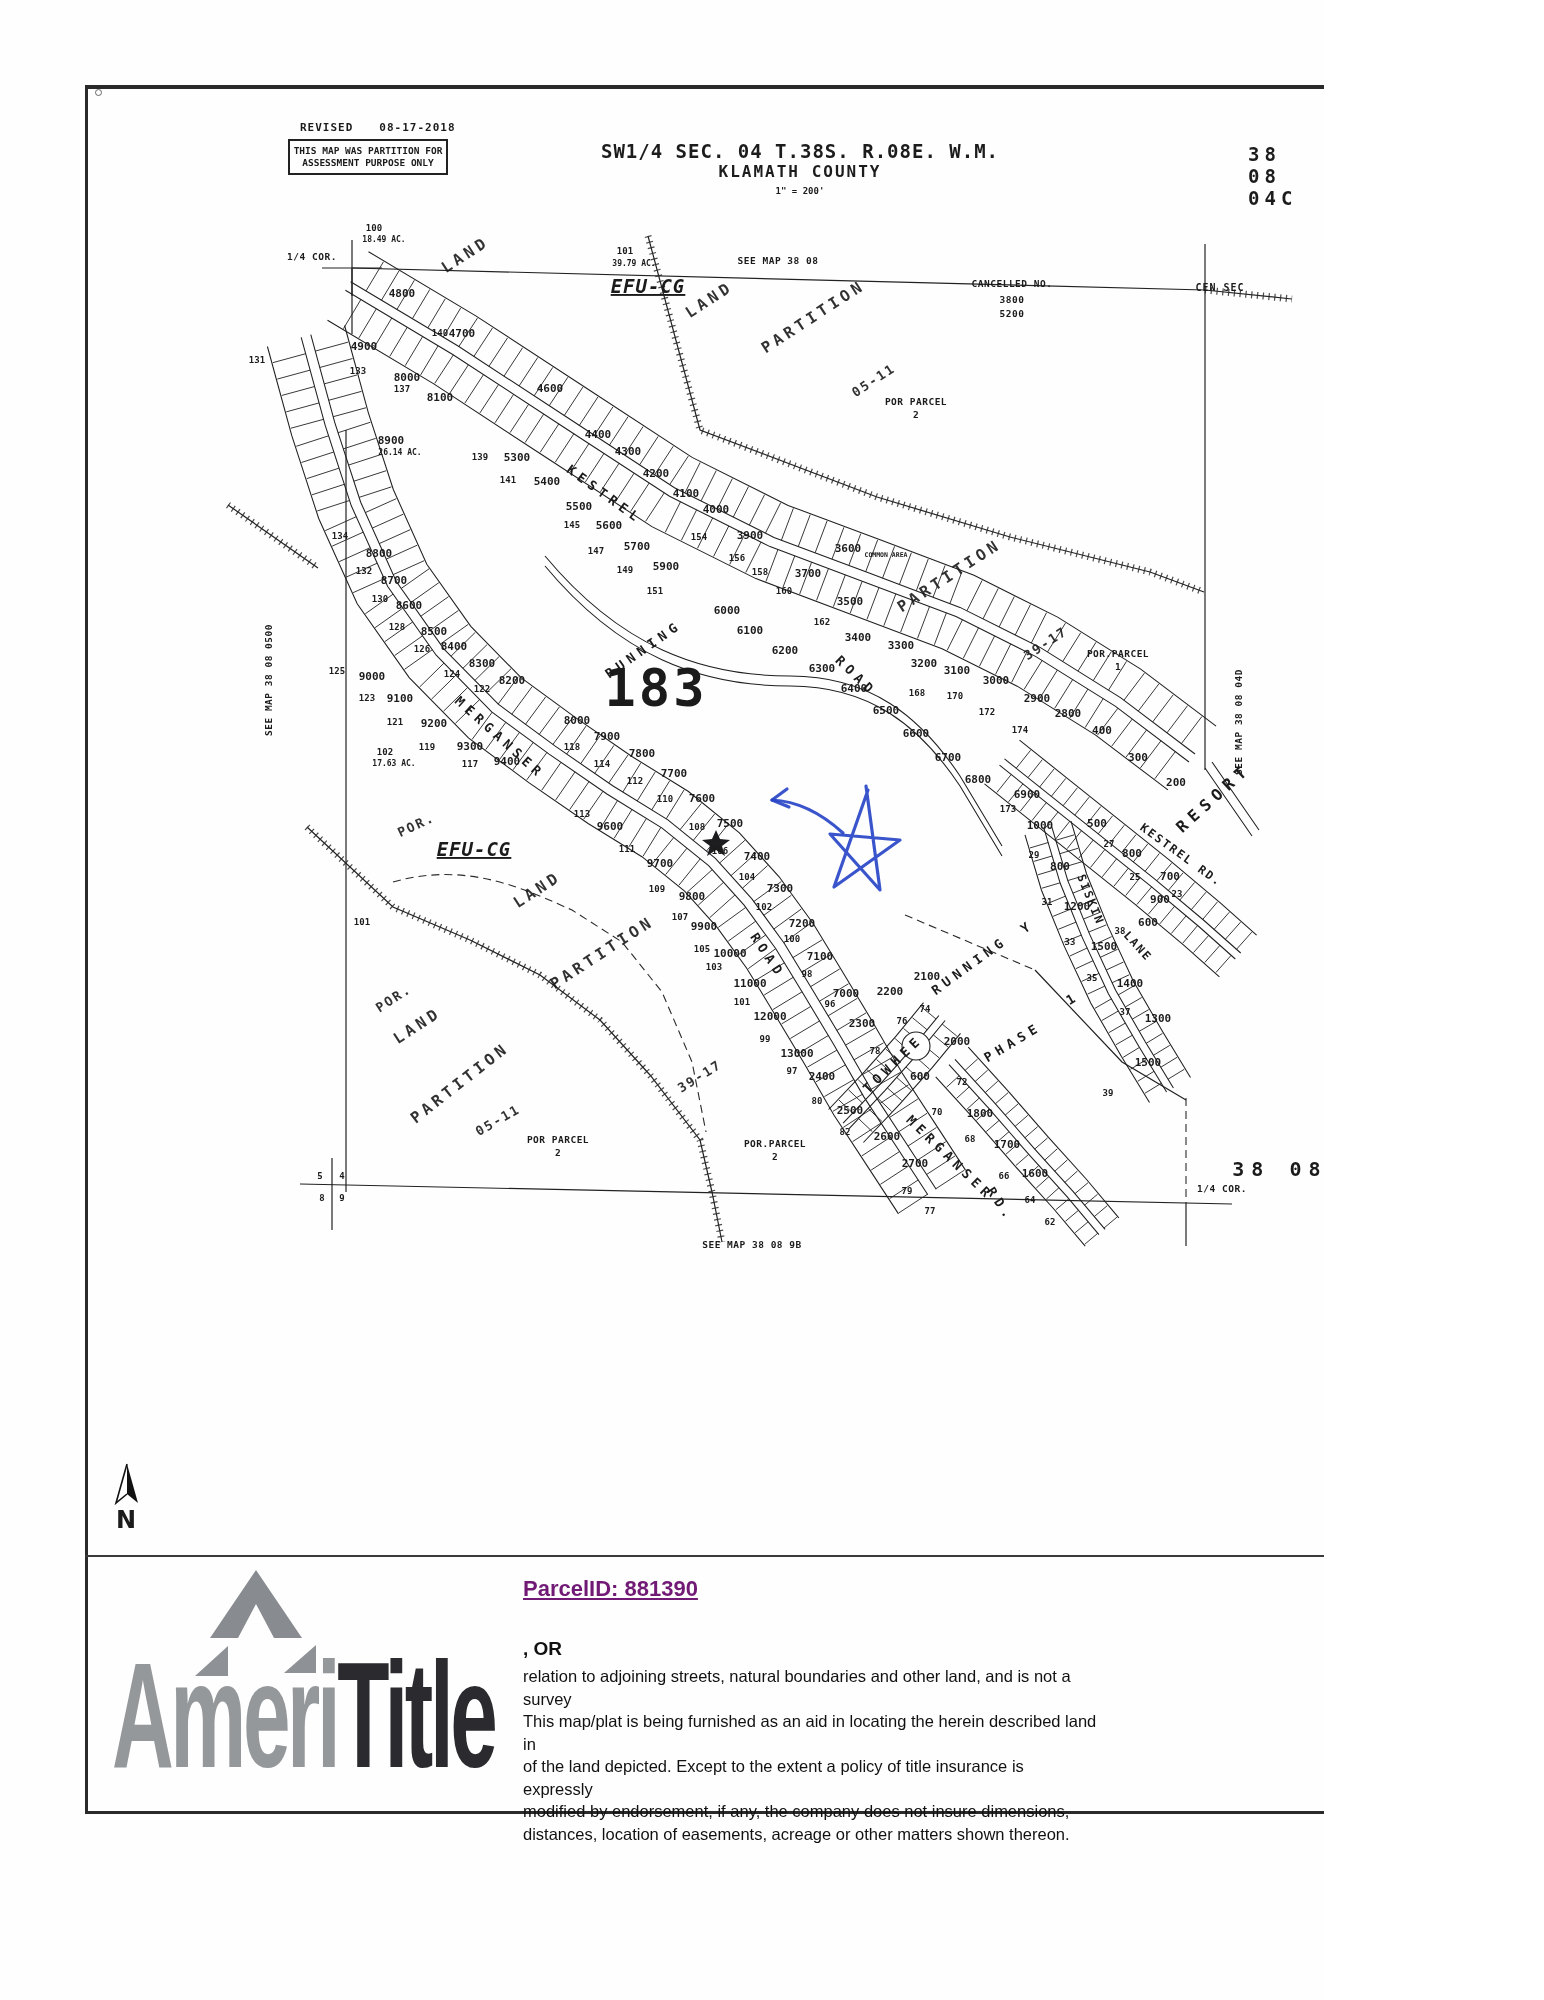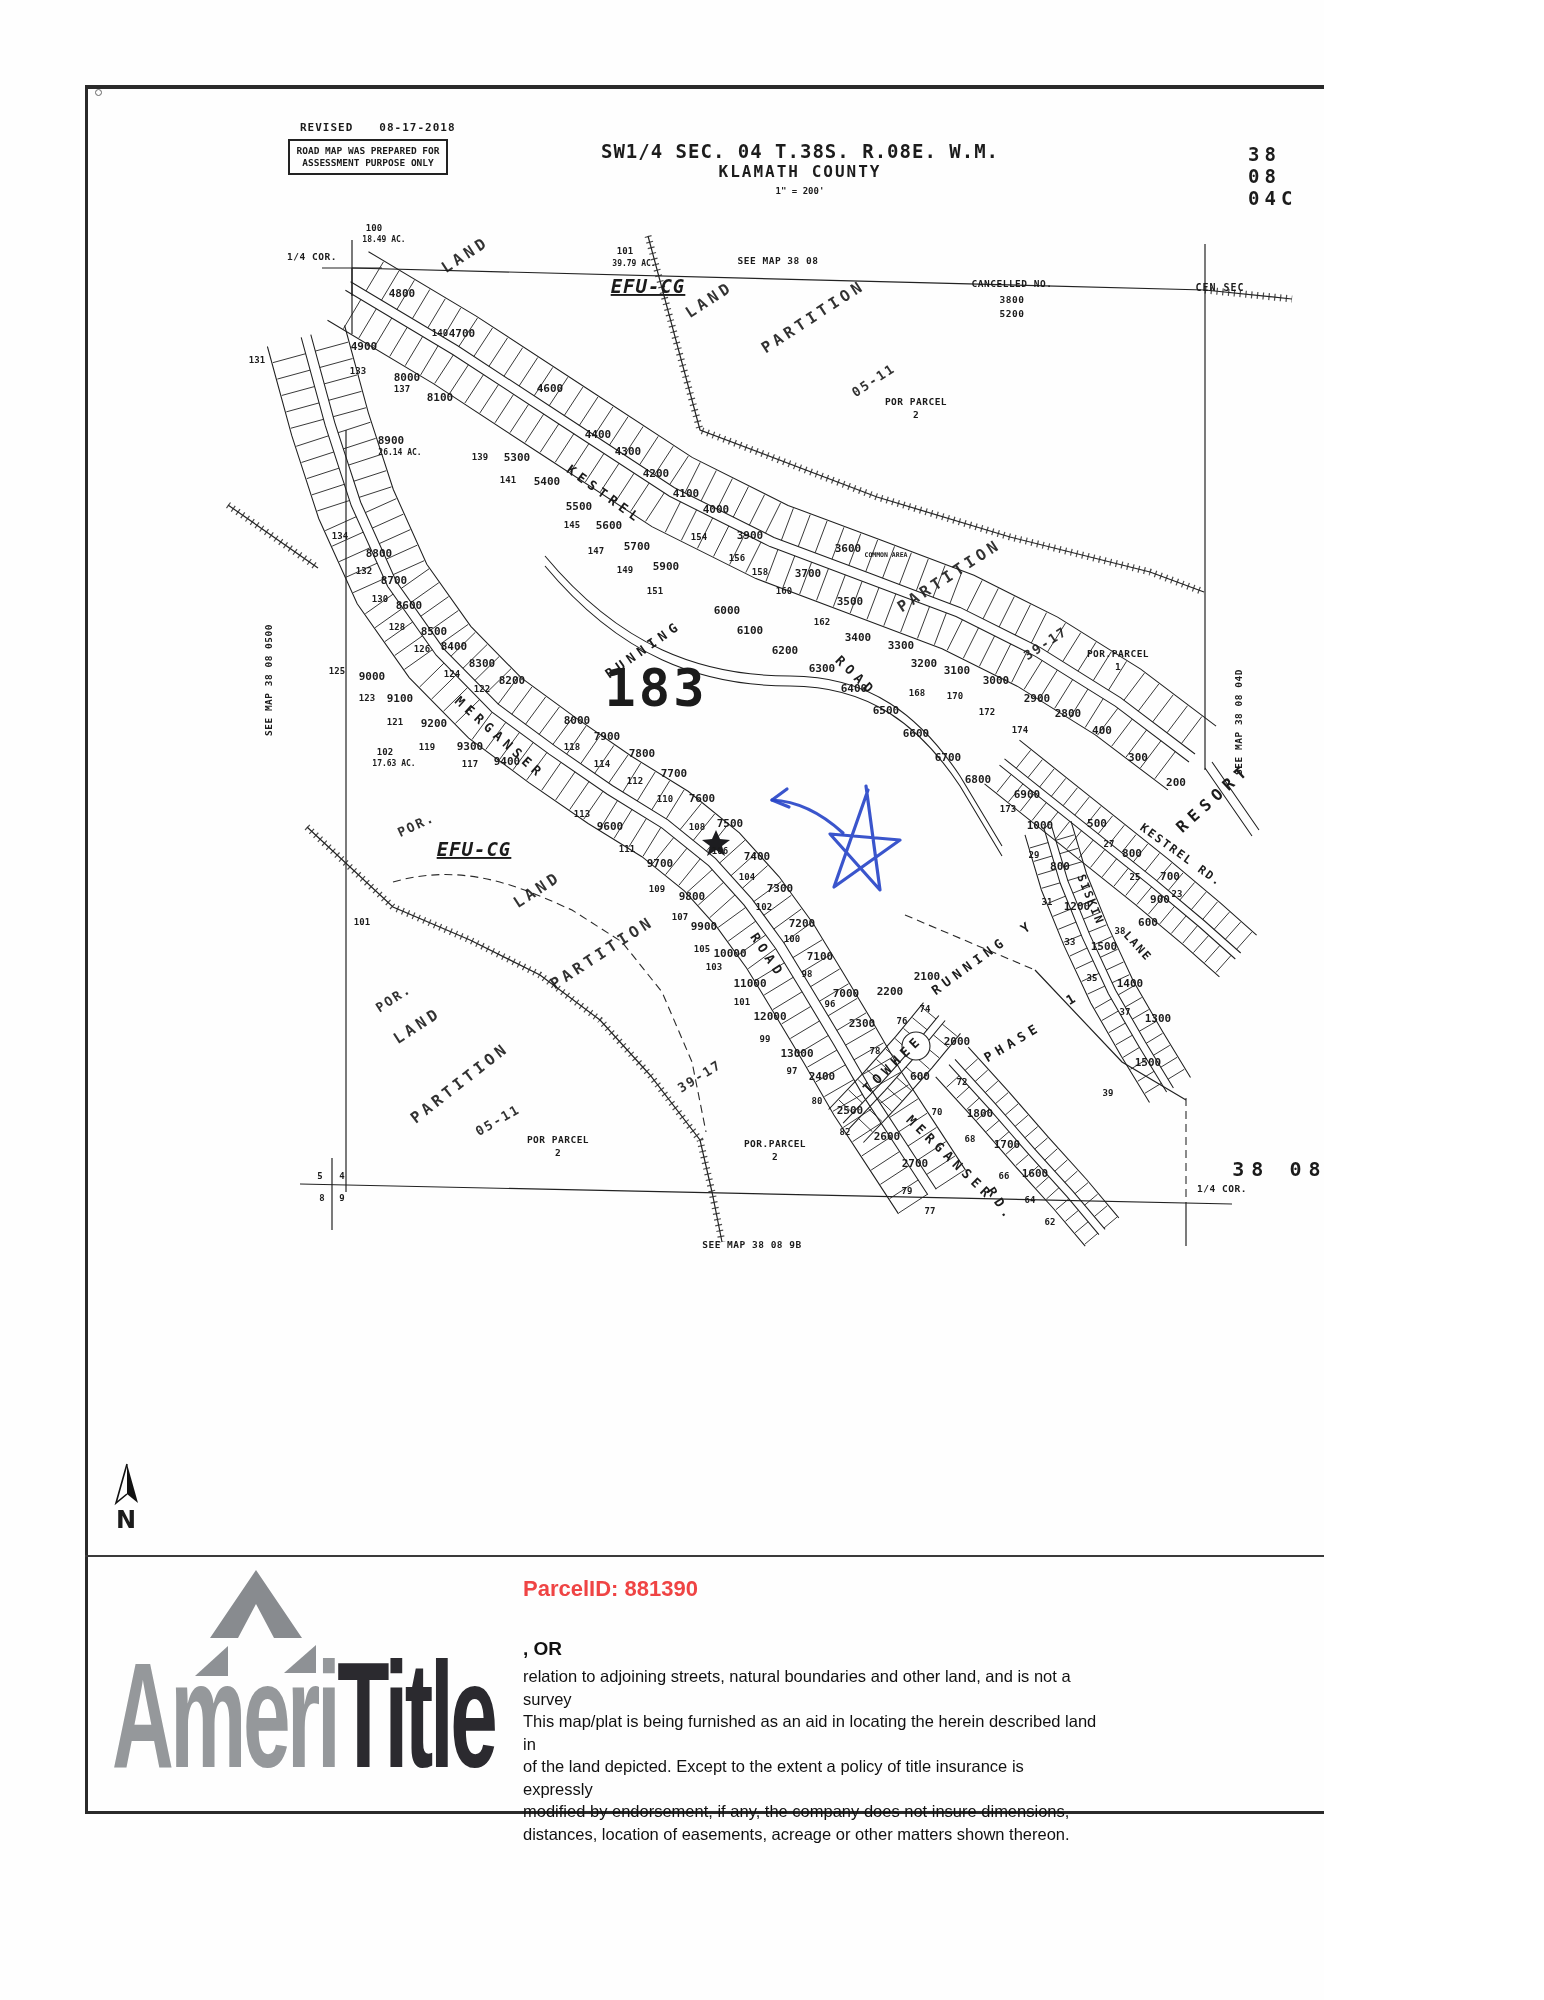--- a/index.html
+++ b/index.html
@@ -46,21 +46,21 @@
   .ml-efu{font-family:"DejaVu Serif",serif;font-style:italic;font-size:19px;text-decoration:underline;letter-spacing:1px;}
   .ml-road{font-family:"DejaVu Sans",sans-serif;font-size:13px;letter-spacing:5px;fill:#222;}
   .ml-roadlg{font-family:"DejaVu Sans",sans-serif;font-size:16px;letter-spacing:6px;fill:#222;}
   .ml-roadsm{font-family:"DejaVu Sans",sans-serif;font-size:11.5px;letter-spacing:2px;fill:#222;}
   .ml-big{font-size:52px;letter-spacing:3px;}
 
   
   .north-label{position:absolute;left:116px;top:1506px;font:bold 24px "DejaVu Sans",sans-serif;}
 
   
-  .parcel-id{position:absolute;left:523px;top:1576px;font:bold 22px "Liberation Sans",sans-serif;color:#ef4444;}
+  .parcel-id{position:absolute;left:523px;top:1576px;font:bold 22px "Liberation Sans",sans-serif;color:#701a75;text-decoration:underline;}
   .state-line{position:absolute;left:523px;top:1638px;font:bold 19px "Liberation Sans",sans-serif;color:#111;}
   .disclaimer{position:absolute;left:523px;top:1665px;width:575px;
       font:16.5px "Liberation Sans",sans-serif;line-height:22.5px;color:#111;}
   .logo-word{position:absolute;left:112px;top:1640px;font:800 150px "Liberation Sans",sans-serif;
       letter-spacing:-6px;transform:scaleX(.57);transform-origin:0 0;line-height:1;white-space:nowrap;}
   .lw1{color:#95989b;}
   .lw2{color:#2b2a2f;}
 </style>
 </head>
 <body>
@@ -69,21 +69,21 @@
 
   <div class="doc-frame"></div>
   <div class="scanline"></div>
   <div class="dot-o"></div>
   <div class="dot-f"></div>
 
   <div class="revised">
     <span>REVISED</span><span class="date">08-17-2018</span>
   </div>
   <div class="notice-box">
-    <div>ROAD MAP WAS PREPARED FOR</div>
+    <div>THIS MAP WAS PARTITION FOR</div>
     <div>ASSESSMENT PURPOSE ONLY</div>
   </div>
   <div class="title-block">
     <div class="title-l1">SW1/4 SEC. 04 T.38S. R.08E. W.M.</div>
     <div class="title-l2">KLAMATH COUNTY</div>
     <div class="title-scale">1" = 200'</div>
   </div>
   <div class="map-no-top">38 08 04C</div>
 
   <svg class="plat" id="plat-svg" width="1544" height="2000" viewBox="0 0 1544 2000">

